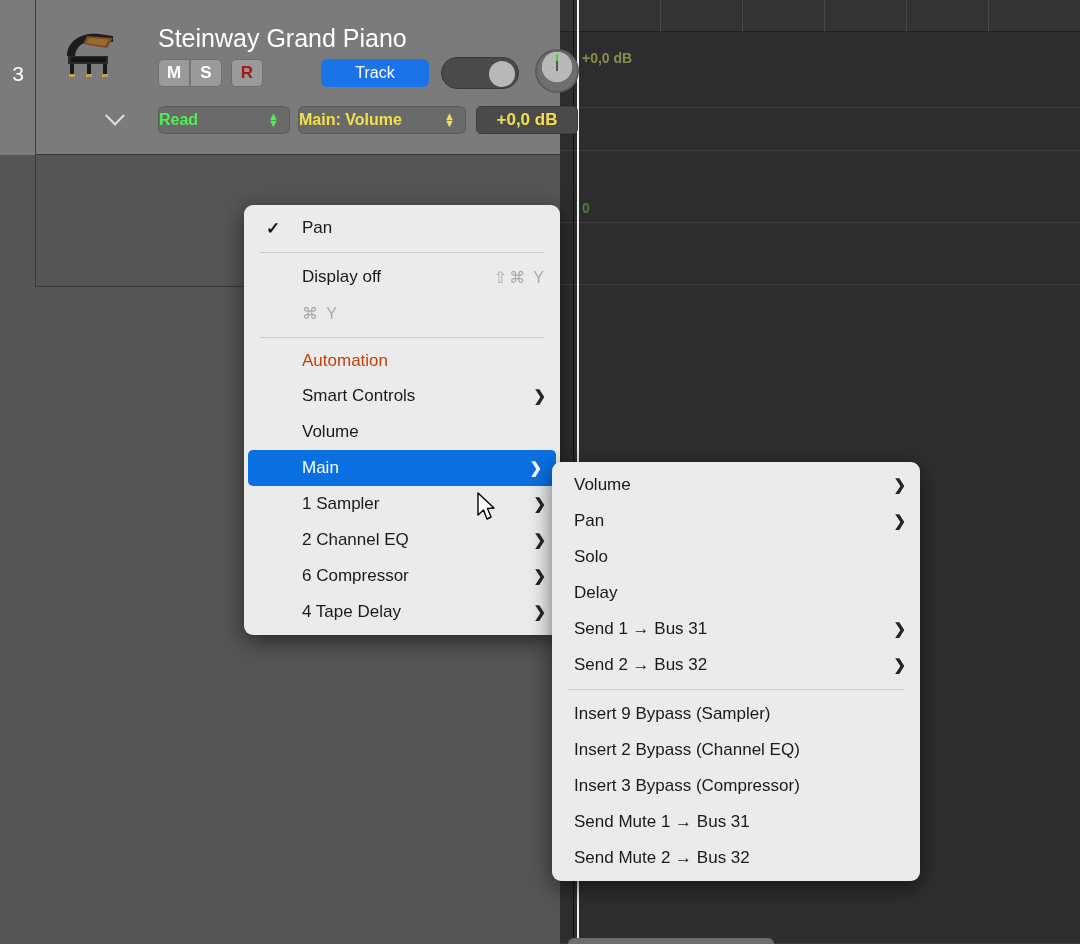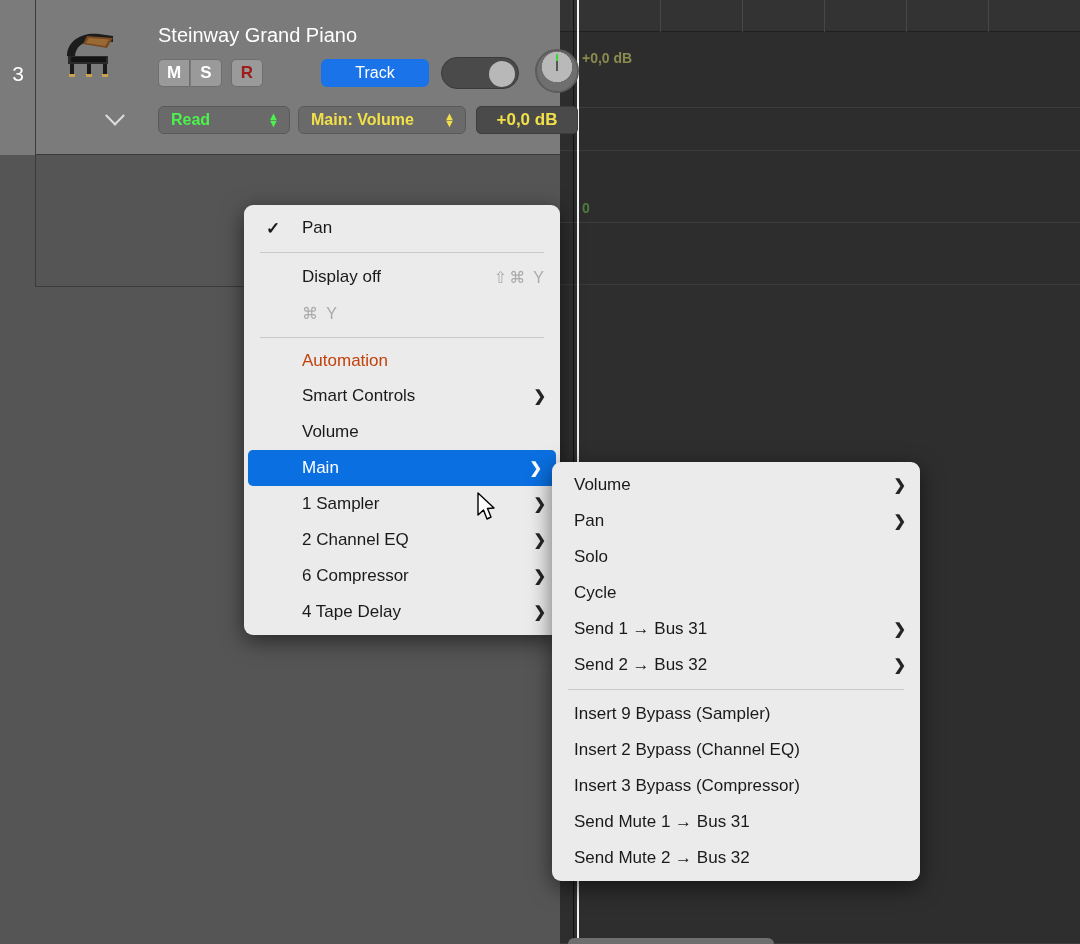--- a/index.html
+++ b/index.html
@@ -75,21 +75,21 @@
   .strip-below {
     position: absolute; left: 0; top: 287px; width: 560px; height: 657px;
     background: #555555;
   }
 
   .piano-icon {
     position: absolute; left: 21px; top: 26px; width: 62px; height: 54px;
   }
   .track-title {
     position: absolute; left: 122px; top: 24px;
-    color: #ffffff; font-size: 20px; font-weight: 400; white-space: nowrap;
+    color: #ffffff; font-size: 25px; font-weight: 400; white-space: nowrap;
   }
 
   .msr { position: absolute; top: 59px; height: 28px; }
   .msr-btn {
     position: absolute; top: 0; width: 32px; height: 28px;
     background: #9a9a9a; color: #ffffff;
     font-size: 17px; font-weight: bold;
     display: flex; align-items: center; justify-content: center;
     border: 1px solid #6e6e6e;
   }
@@ -137,21 +137,21 @@
     border-right: 2.4px solid #dddddd; border-bottom: 2.4px solid #dddddd;
     transform: rotate(45deg) translate(-3px,-3px);
   }
 
   .popbtn {
     position: absolute; top: 106px; height: 28px;
     background: #6a6a6a; border-radius: 6px; border: 1px solid #5a5a5a;
     display: flex; align-items: center;
     font-size: 16px; font-weight: bold;
   }
-  .popbtn .lbl { padding-left: 12px; white-space: nowrap; }
+  .popbtn .lbl { white-space: nowrap; }
   .popbtn .arrows {
     position: absolute; right: 10px; top: 50%; transform: translateY(-50%);
     display: flex; flex-direction: column; align-items: center; line-height: 7px;
     font-size: 11px;
   }
   .mode-pop { left: 122px; width: 132px; }
   .mode-pop .lbl, .mode-pop .arrows { color: #4cf24c; }
   .param-pop { left: 262px; width: 168px; }
   .param-pop .lbl, .param-pop .arrows { color: #f2e04a; }
 
@@ -371,21 +371,21 @@
       <span class="chev">❯</span>
     </div>
     <div class="mi">
       <span class="txt">Pan</span>
       <span class="chev">❯</span>
     </div>
     <div class="mi">
       <span class="txt">Solo</span>
     </div>
     <div class="mi">
-      <span class="txt">Cycle</span>
+      <span class="txt">Delay</span>
     </div>
     <div class="mi">
       <span class="txt">Send 1 → Bus 31</span>
       <span class="chev">❯</span>
     </div>
     <div class="mi">
       <span class="txt">Send 2 → Bus 32</span>
       <span class="chev">❯</span>
     </div>
 

